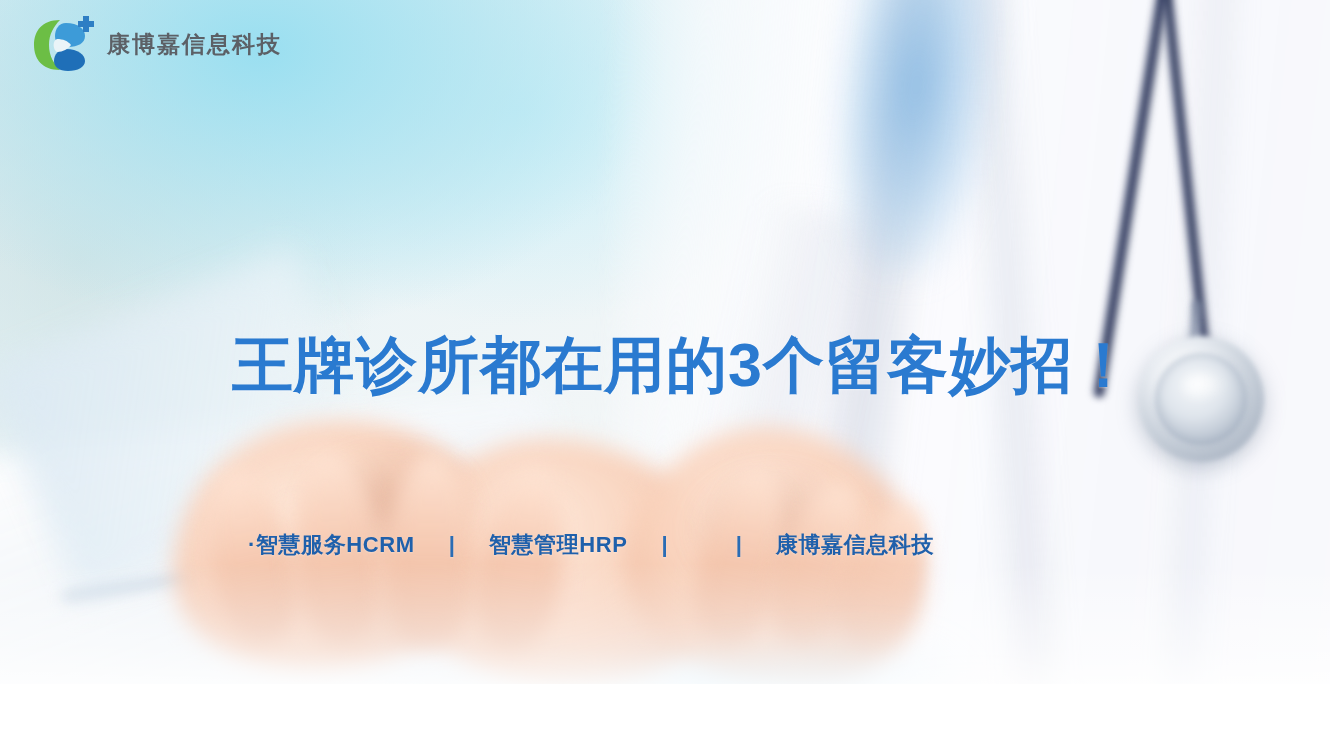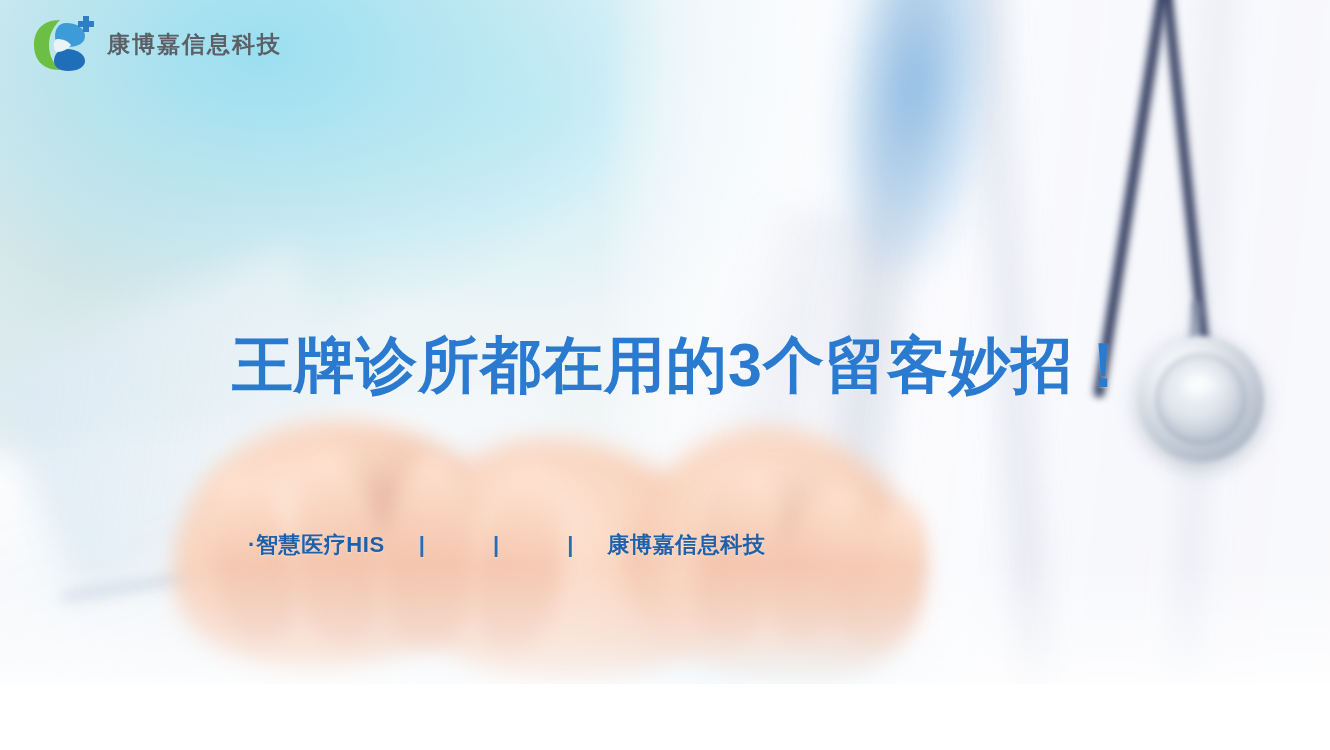--- a/index.html
+++ b/index.html
@@ -355,20 +355,21 @@
       <path d="M53 2 h6 v5 h5 v6 h-5 v5 h-6 v-5 h-5 v-6 h5 z" fill="#2e7ec4"></path>
     </svg>
     <div class="logo-text">
       <div class="logo-cn">康博嘉信息科技</div>
     </div>
   </div>
 
   <div class="headline">王牌诊所都在用的3个留客妙招！</div>
 
   <div class="nav-strip">
-    <span class="nav-item">·智慧医疗HIS</span>
+    <span class="nav-item">·智慧服务HCRM</span>
     <span class="nav-sep">|</span>
+    <span class="nav-item">智慧管理HRP</span>
     <span class="nav-sep">|</span>
     <span class="nav-sep">|</span>
     <span class="nav-item">康博嘉信息科技</span>
   </div>
 
 </div>
 
 </body></html>

